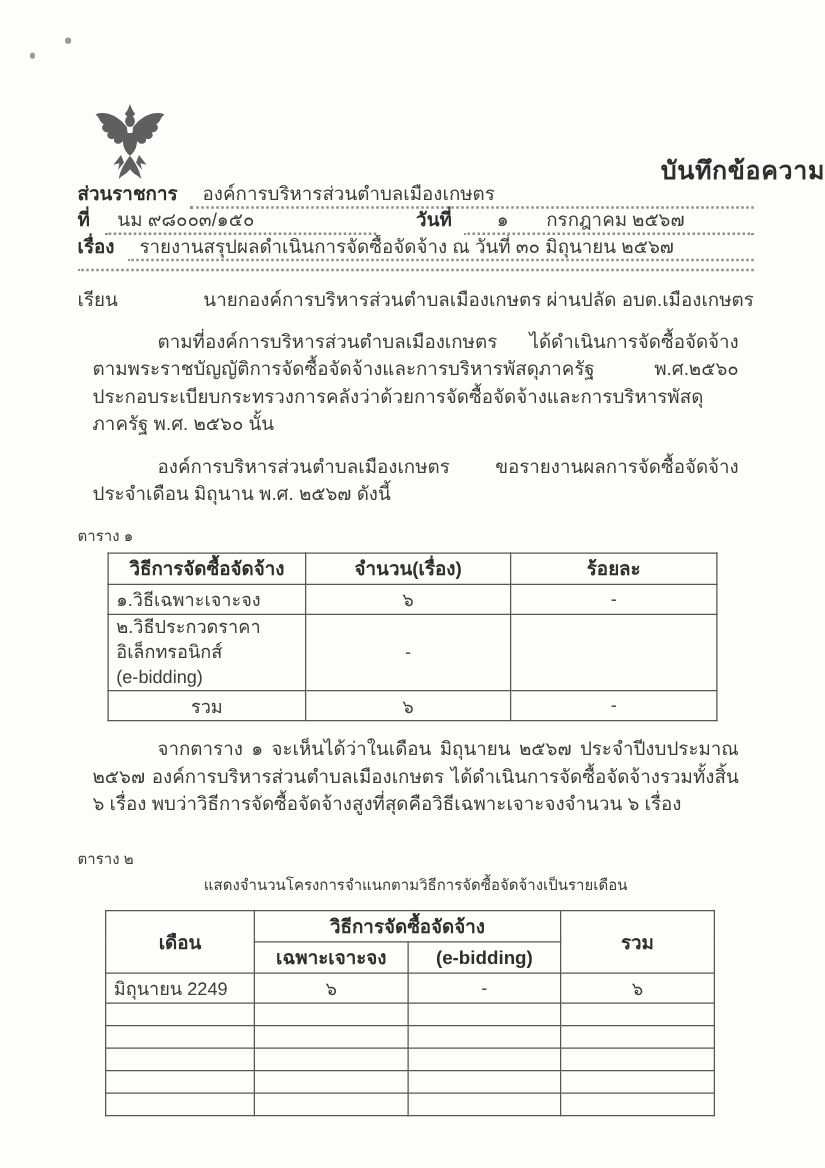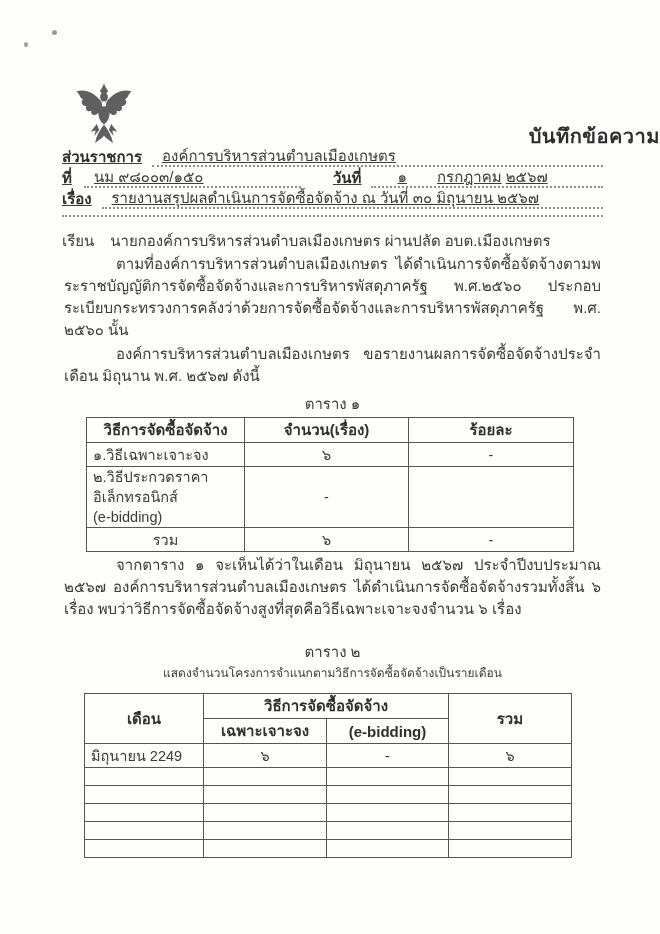--- a/index.html
+++ b/index.html
@@ -14,48 +14,48 @@
   .speck{position:absolute;background:#9a9a9a;border-radius:50%;}
   .speck1{left:52px;top:30px;width:5px;height:5px;}
   .speck2{left:24px;top:42px;width:4px;height:5px;}
   .emblem{position:absolute;left:74px;top:82px;width:60px;height:66px;}
   .memo-title{
     position:absolute;top:120px;left:0;right:0;
     text-align:right;font-size:20px;font-weight:bold;color:#2e2e2e;
     letter-spacing:.5px;
   }
   .content{position:absolute;top:146px;left:62px;width:541px;}
-  .frow{display:flex;align-items:center;height:21px;font-size:15px;line-height:20px;text-decoration:underline;}
+  .frow{display:flex;align-items:flex-start;height:21px;font-size:15px;line-height:20px;}
   .lbl{font-weight:bold;color:#2e2e2e;white-space:nowrap;}
   .dotline{
     border-bottom:2px dotted #8e8e8e;
     white-space:nowrap;overflow:hidden;
     padding:0 2px 0 10px;line-height:19px;
   }
   .grow{flex:1;}
   .numline{flex:0 0 205px;margin-left:12px;}
   .gap{flex:0 0 32px;}
   .dateline{display:flex;margin-left:10px;}
   .dateline span{padding:0 2px;}
   .d-day{margin-left:14px;}
   .d-month{margin-left:26px;}
   .d-year{}
   .subjline{margin-left:10px;}
   .agline{margin-left:10px;}
   .dotted-rule{border-bottom:2px dotted #8e8e8e;height:4px;margin-top:2px;}
-  .to-row{display:flex;margin-top:14px;font-size:15px;line-height:20px;}
+  .to-row{display:flex;margin-top:14px;font-size:15px;line-height:20px;justify-content:space-between;}
   .to-value{margin-left:16px;}
   p.body-par{
-    margin:2px;font-size:15px;line-height:22px;text-align:justify;
+    margin:12px;font-size:15px;line-height:22px;text-align:justify;
     text-indent:52px;color:#3c3c3c;
   }
   .p1{margin-top:11px;}
   .p2{margin-top:0;}
   .p3{margin-top:15px;text-indent:0;}
-  .tcaption{text-align:center;font-size:15px;line-height:20px;}
+  .tcaption{text-align:left;font-size:12px;line-height:20px;}
   .t1caption{margin-top:7px;}
   .t1sub{font-size:15px;line-height:22px;margin-top:0;}
   .t2caption{margin-top:22px;}
   .t2sub{text-align:center;font-size:12px;line-height:22px;}
   table{border-collapse:collapse;table-layout:fixed;font-size:14.5px;color:#3c3c3c;}
   td,th{border:1px solid #555;padding:0 6px;overflow:hidden;}
   th{font-weight:bold;color:#2f2f2f;text-align:center;font-size:15px;}
   .tbl1{margin:3px 0 0 24px;width:487px;}
   .tbl1 .c-center{text-align:center;}
   .tbl1 .c-left{text-align:left;}

